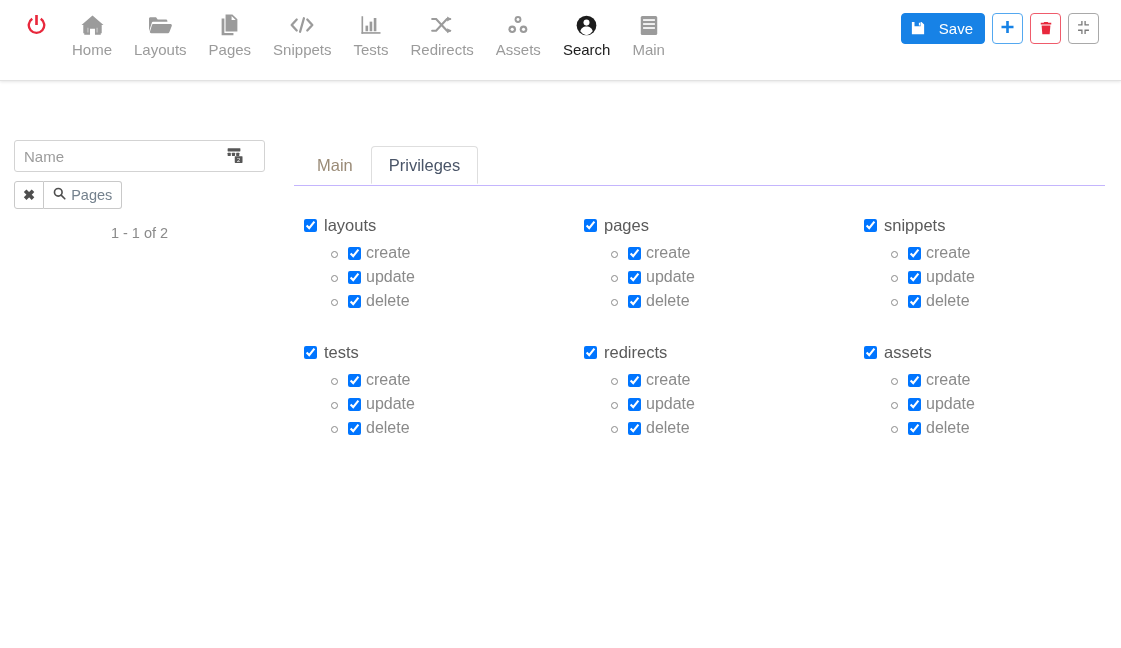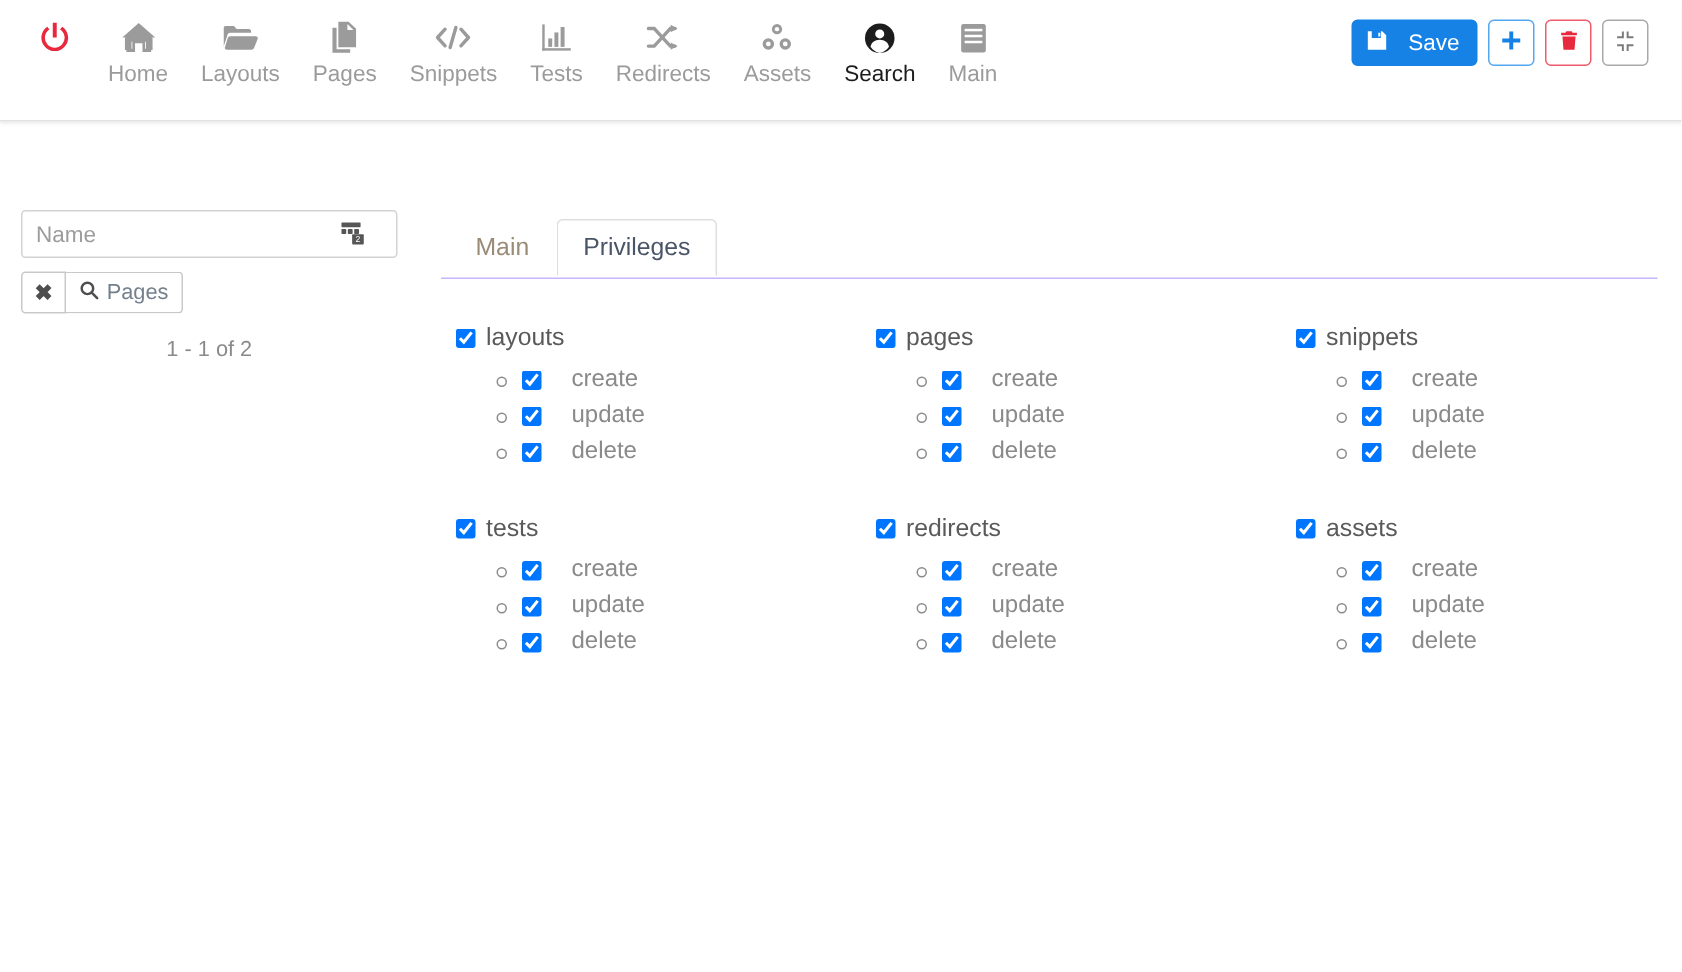--- a/index.html
+++ b/index.html
@@ -224,21 +224,21 @@
     color: #5a5a5a;
   }
   .priv-list {
     list-style: none;
     margin: 6px 0 0 0;
     padding: 0 0 0 22px;
   }
   .priv-list li {
     display: flex;
     align-items: center;
-    gap: 20px;
+    gap: 5px;
     font-size: 16px;
     color: #8a8a8a;
     height: 24px;
     position: relative;
     padding-left: 22px;
   }
   .priv-list li::before {
     content: "";
     position: absolute;
     left: 5px;

